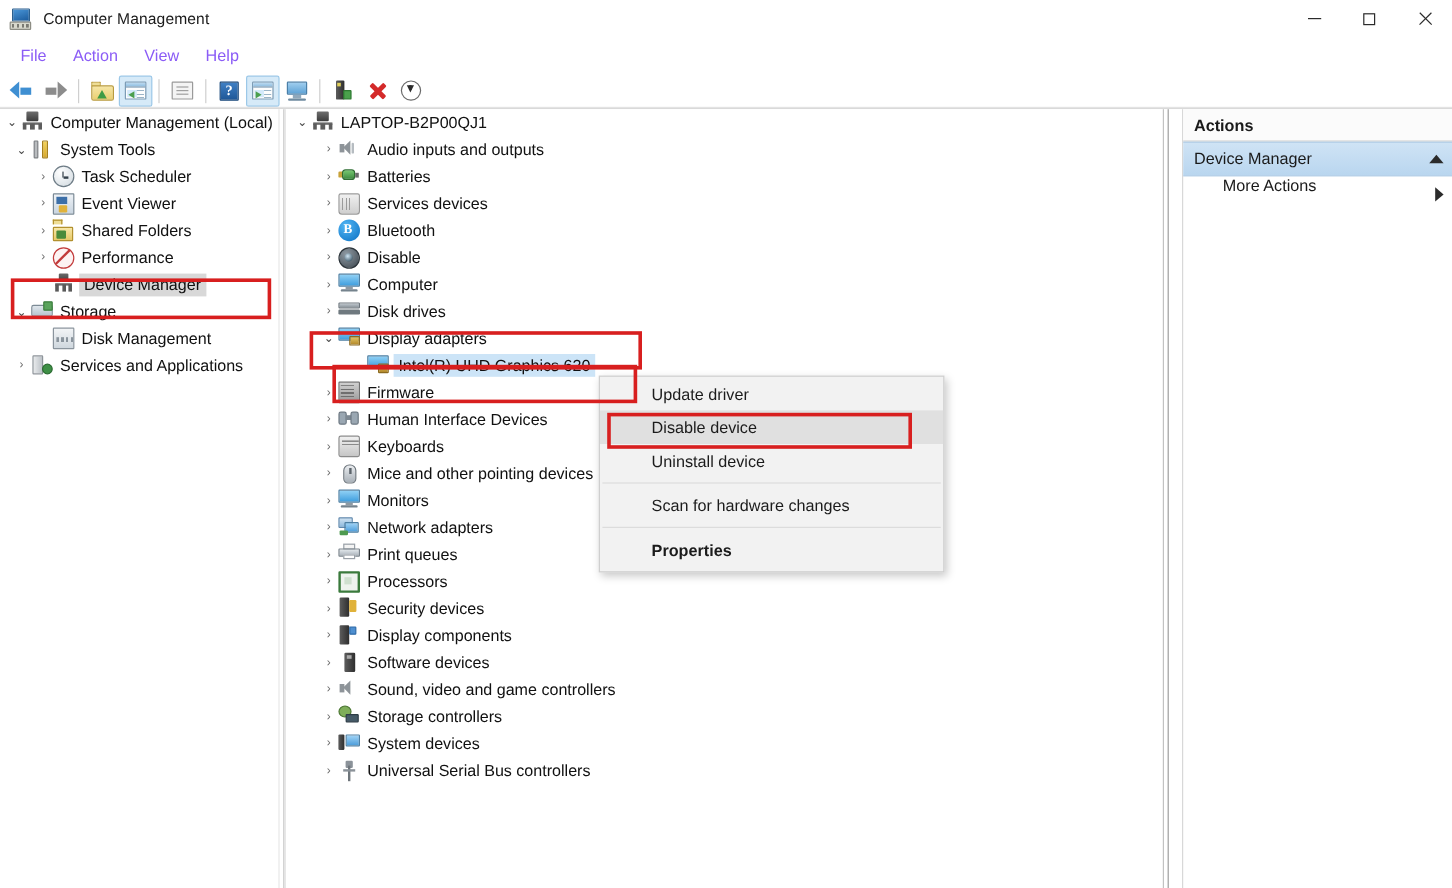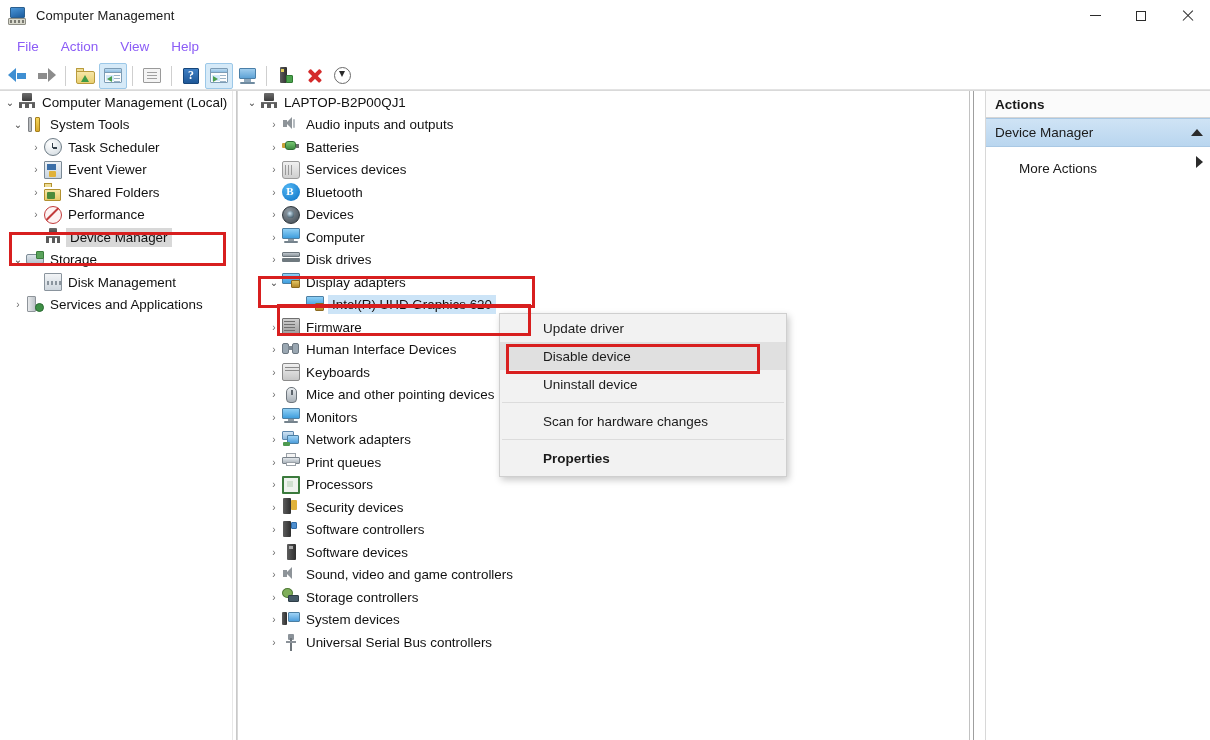--- a/index.html
+++ b/index.html
@@ -311,21 +311,21 @@
   .act-main {
     height:29px; display:flex; align-items:center; padding-left:9px;
     font-size:13.5px; color:#1a1a1a;
     background:linear-gradient(#cfe3f5,#b9d6ef);
     border-top:1px solid #a9c8e4; border-bottom:1px solid #a9c8e4;
     position:relative; cursor:default;
   }
   .act-main .tri { position:absolute; right:7px; top:10px; width:0;height:0;
     border-left:6px solid transparent;border-right:6px solid transparent;border-bottom:7px solid #2b2b2b;}
   .act-sub {
-    height:29px; display:flex; align-items:flex-end; padding-left:33px;
+    height:29px; display:flex; align-items:flex-start; padding-left:33px;
     font-size:13.5px; color:#1a1a1a; position:relative; cursor:default;
   }
   .act-sub .tri { position:absolute; right:7px; top:9px; width:0;height:0;
     border-top:6px solid transparent;border-bottom:6px solid transparent;border-left:7px solid #2b2b2b;}
 
   
   .annot { position:absolute; border:3.2px solid #d81f1f; pointer-events:none; }
   #an-devmgr  { left:9px;   top:232px; width:217px; height:34px; }
   #an-display { left:258px; top:276px; width:277px; height:32px; }
   #an-intel   { left:277px; top:304px; width:254px; height:32px; }
@@ -561,21 +561,21 @@
       <span class="lbl">Services devices</span>
     </div>
     <div class="row" style="padding-left:28px">
       <span class="chev">›</span>
       <span class="ico i-bt"></span>
       <span class="lbl">Bluetooth</span>
     </div>
     <div class="row" style="padding-left:28px">
       <span class="chev">›</span>
       <span class="ico i-cam"></span>
-      <span class="lbl">Devices</span>
+      <span class="lbl">Disable</span>
     </div>
     <div class="row" style="padding-left:28px">
       <span class="chev">›</span>
       <span class="ico i-mon">
           <i class="s"></i>
           <i class="st"></i>
           <i class="bs"></i>
         </span>
       <span class="lbl">Computer</span>
     </div>
@@ -668,21 +668,21 @@
           <i class="k"></i>
         </span>
       <span class="lbl">Security devices</span>
     </div>
     <div class="row" style="padding-left:28px">
       <span class="chev">›</span>
       <span class="ico i-swc">
           <i class="b"></i>
           <i class="p"></i>
         </span>
-      <span class="lbl">Software controllers</span>
+      <span class="lbl">Display components</span>
     </div>
     <div class="row" style="padding-left:28px">
       <span class="chev">›</span>
       <span class="ico" style="display:flex;align-items:center;justify-content:center">
           <i class="i-swd"></i>
         </span>
       <span class="lbl">Software devices</span>
     </div>
     <div class="row" style="padding-left:28px">
       <span class="chev">›</span>

